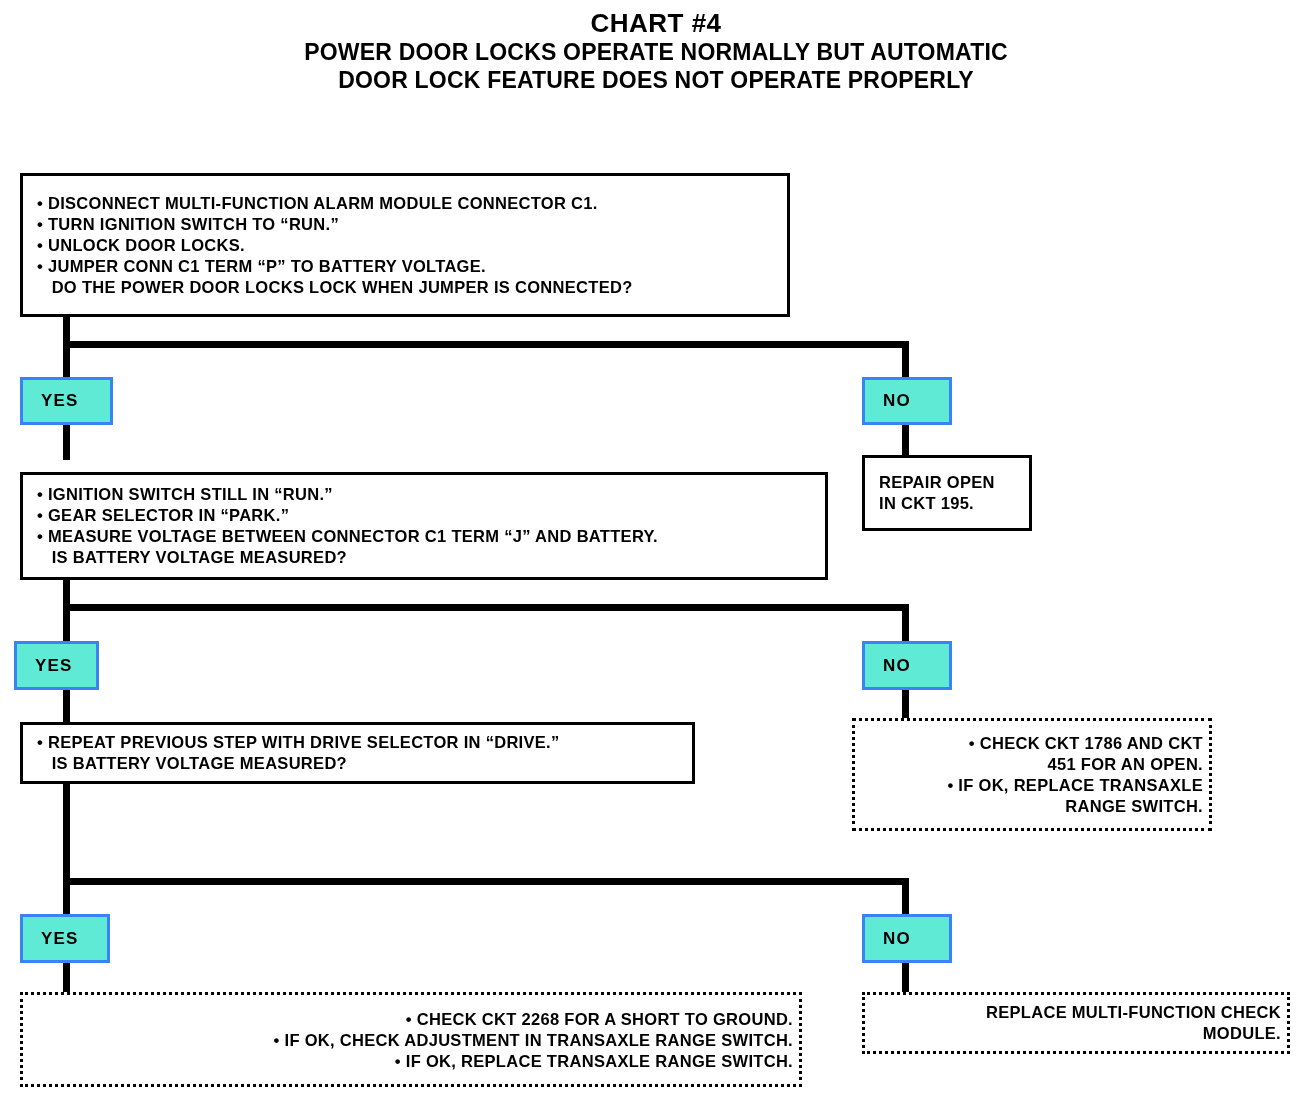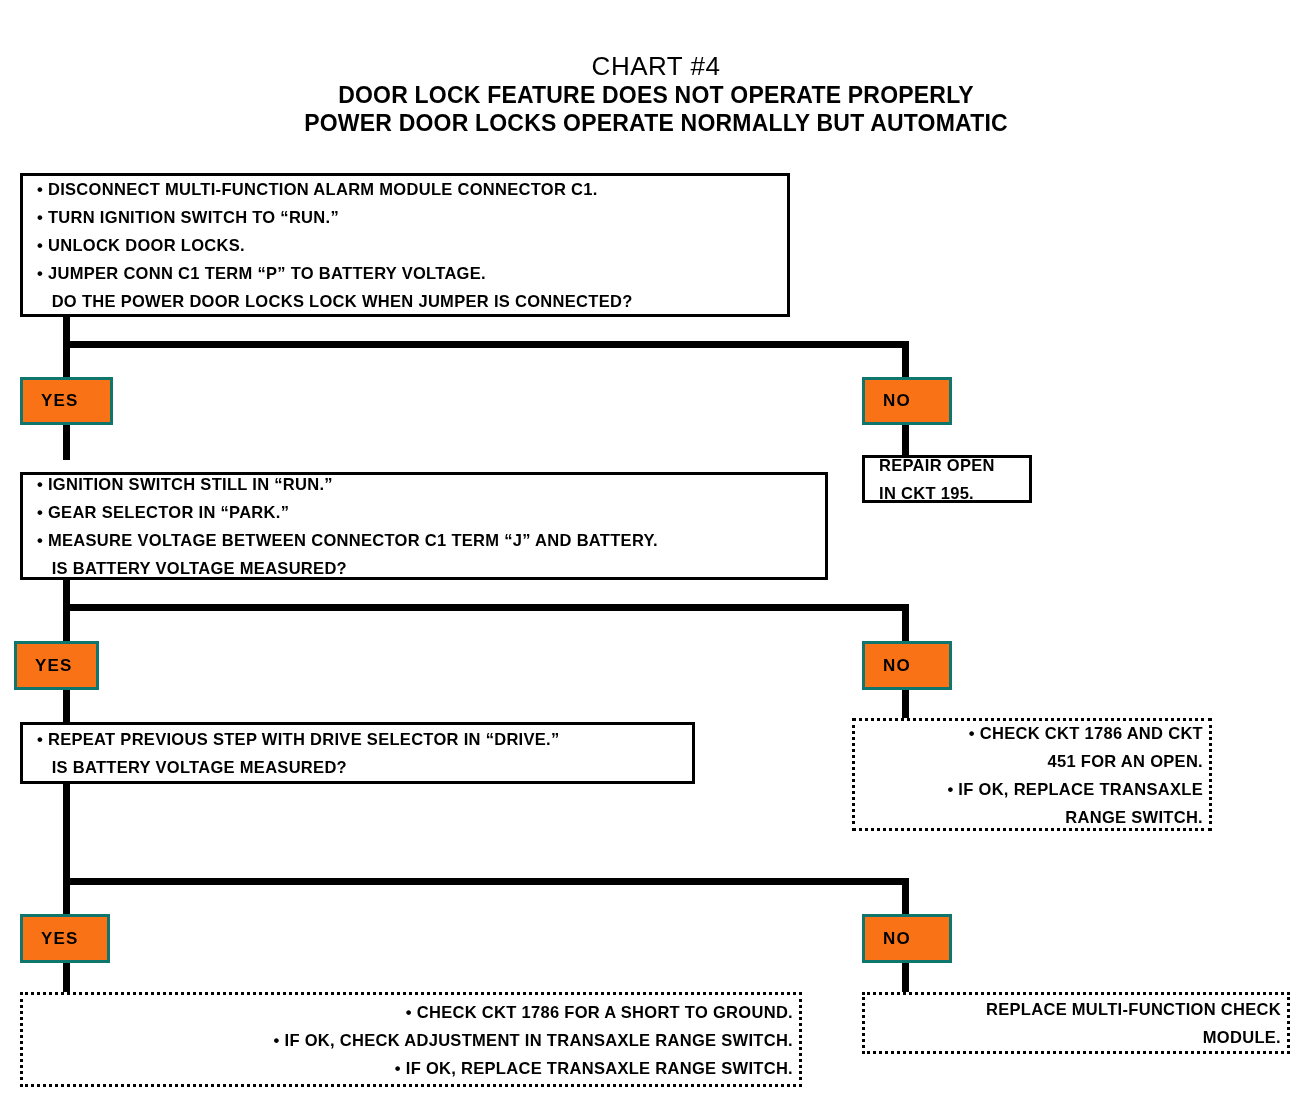--- a/index.html
+++ b/index.html
@@ -24,25 +24,24 @@
   
   .title-block {
     position: absolute;
     left: 0;
     top: 8px;
     width: 1312px;
     text-align: center;
   }
   .title-main {
     font-size: 26px;
-    font-weight: normal;
+    font-weight: bold;
     letter-spacing: 0.5px;
     line-height: 30px;
     white-space: nowrap;
-    margin-top: 43px;
   }
   .title-sub {
     font-size: 23px;
     font-weight: bold;
     letter-spacing: 0.2px;
     line-height: 28px;
     white-space: nowrap;
   }
   
   .node {
@@ -58,30 +57,30 @@
     text-align: right;
   }
   .node-text {
     position: absolute;
     left: 14px;
     top: 50%;
     transform: translateY(-50%);
     right: 6px;
     font-size: 16.5px;
     font-weight: bold;
-    line-height: 28px;
+    line-height: 21px;
     letter-spacing: 0.3px;
     white-space: pre;
   }
   
   .answer {
     position: absolute;
     box-sizing: border-box;
-    border: 3px solid #0f766e;
-    background: #f97316;
+    border: 3px solid #3b82f6;
+    background: #5eead4;
   }
   .answer-text {
     position: absolute;
     left: 0; right: 0;
     top: 50%;
     transform: translateY(-50%);
     text-align: center;
     font-size: 17px;
     font-weight: bold;
     letter-spacing: 1.2px;
@@ -96,22 +95,22 @@
     background: #000000;
   }
 </style>
 </head>
 <body>
 
 <div id="chart-root">
 
   <div class="title-block">
     <div class="title-main">CHART #4</div>
+    <div class="title-sub">POWER DOOR LOCKS OPERATE NORMALLY BUT AUTOMATIC</div>
     <div class="title-sub">DOOR LOCK FEATURE DOES NOT OPERATE PROPERLY</div>
-    <div class="title-sub">POWER DOOR LOCKS OPERATE NORMALLY BUT AUTOMATIC</div>
   </div>
 
   <div class="conn" style="left:63px; top:317px; width:7px; height:30px;"></div>
 
   <div class="conn" style="left:63px; top:341px; width:846px; height:7px;"></div>
 
   <div class="conn" style="left:63px; top:341px; width:7px; height:38px;"></div>
 
   <div class="conn" style="left:902px; top:341px; width:7px; height:38px;"></div>
 
@@ -152,34 +151,34 @@
 • GEAR SELECTOR IN “PARK.”
 • MEASURE VOLTAGE BETWEEN CONNECTOR C1 TERM “J” AND BATTERY.
    IS BATTERY VOLTAGE MEASURED?</div>
   </div>
 
   <div class="node solid" style="left:20px; top:722px; width:675px; height:62px;">
     <div class="node-text">• REPEAT PREVIOUS STEP WITH DRIVE SELECTOR IN “DRIVE.”
    IS BATTERY VOLTAGE MEASURED?</div>
   </div>
 
-  <div class="node solid" style="left:862px; top:455px; width:170px; height:48px;">
+  <div class="node solid" style="left:862px; top:455px; width:170px; height:76px;">
     <div class="node-text">REPAIR OPEN
 IN CKT 195.</div>
   </div>
 
   <div class="node dashed" style="left:852px; top:718px; width:360px; height:113px;">
     <div class="node-text">• CHECK CKT 1786 AND CKT
    451 FOR AN OPEN.
 • IF OK, REPLACE TRANSAXLE
    RANGE SWITCH.</div>
   </div>
 
   <div class="node dashed" style="left:20px; top:992px; width:782px; height:95px;">
-    <div class="node-text">• CHECK CKT 1786 FOR A SHORT TO GROUND.
+    <div class="node-text">• CHECK CKT 2268 FOR A SHORT TO GROUND.
 • IF OK, CHECK ADJUSTMENT IN TRANSAXLE RANGE SWITCH.
 • IF OK, REPLACE TRANSAXLE RANGE SWITCH.</div>
   </div>
 
   <div class="node dashed" style="left:862px; top:992px; width:428px; height:62px;">
     <div class="node-text">REPLACE MULTI-FUNCTION CHECK
 MODULE.</div>
   </div>
 
   <div class="answer" style="left:20px; top:377px; width:93px; height:48px;">

